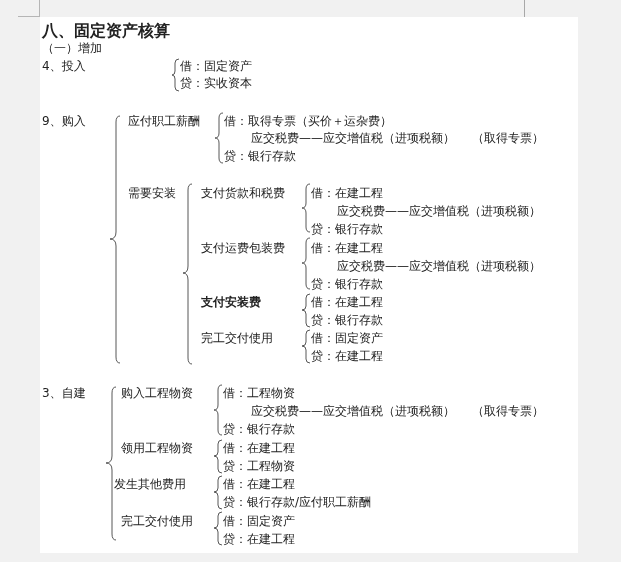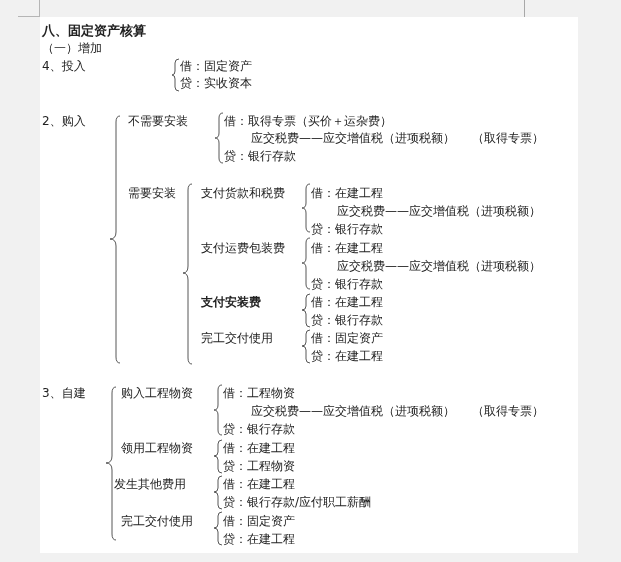--- a/index.html
+++ b/index.html
@@ -10,21 +10,21 @@
       color: #222;
     }
     .page {
       position: absolute; left: 40px; top: 17px; width: 538px; height: 536px;
       background: #ffffff;
     }
     .corner-h { position: absolute; left: 18px; top: 16px; width: 22px; height: 1px; background: #b5b5b5; }
     .corner-v1 { position: absolute; left: 39px; top: 0; width: 1px; height: 17px; background: #b5b5b5; }
     .corner-v2 { position: absolute; left: 524px; top: 0; width: 1px; height: 17px; background: #a8a8a8; }
     .t { position: absolute; font-size: 12px; line-height: 16px; white-space: nowrap; }
-    .b { font-weight: bold; font-size: 13px; }
+    .b { font-weight: bold; font-size: 16px; }
     svg.br { position: absolute; overflow: visible; }
     svg.br path { fill: none; stroke: #444; stroke-width: 0.9; }
   </style>
 </head>
 <body>
 
 <div class="corner-h"></div>
 <div class="corner-v1"></div>
 <div class="corner-v2"></div>
 
@@ -33,26 +33,26 @@
 <div class="t b" style="left:42px;top:23px;">八、固定资产核算</div>
 <div class="t" style="left:42px;top:40px;">（一）增加</div>
 
 <div class="t" style="left:42px;top:58px;">4、投入</div>
 <svg class="br" style="left:172px;top:58px;" width="8" height="34">
     <path d="M7,1 Q3,1 3,5 L3,13 Q3,17 0,17 Q3,17 3,21 L3,29 Q3,33 7,33"></path>
   </svg>
 <div class="t" style="left:180px;top:58px;">借：固定资产</div>
 <div class="t" style="left:180px;top:75px;">贷：实收资本</div>
 
-<div class="t" style="left:42px;top:113px;">2、购入</div>
+<div class="t" style="left:42px;top:113px;">9、购入</div>
 <svg class="br" style="left:109px;top:115px;" width="12" height="250">
     <path d="M11,1 Q7,1 7,7 L7,117 Q7,124 1,124 Q7,124 7,131 L7,242 Q7,248 11,248"></path>
   </svg>
 
-<div class="t" style="left:128px;top:113px;">不需要安装</div>
+<div class="t" style="left:128px;top:113px;">应付职工薪酬</div>
 <svg class="br" style="left:215px;top:112px;" width="9" height="52">
     <path d="M8,1 Q4,1 4,6 L4,21 Q4,26 0,26 Q4,26 4,31 L4,46 Q4,51 8,51"></path>
   </svg>
 <div class="t" style="left:224px;top:113px;">借：取得专票（买价＋运杂费）</div>
 <div class="t" style="left:251px;top:130px;">应交税费——应交增值税（进项税额）</div>
 <div class="t" style="left:472px;top:130px;">（取得专票）</div>
 <div class="t" style="left:224px;top:148px;">贷：银行存款</div>
 
 <div class="t" style="left:128px;top:185px;">需要安装</div>
 <svg class="br" style="left:183px;top:183px;" width="10" height="182">

